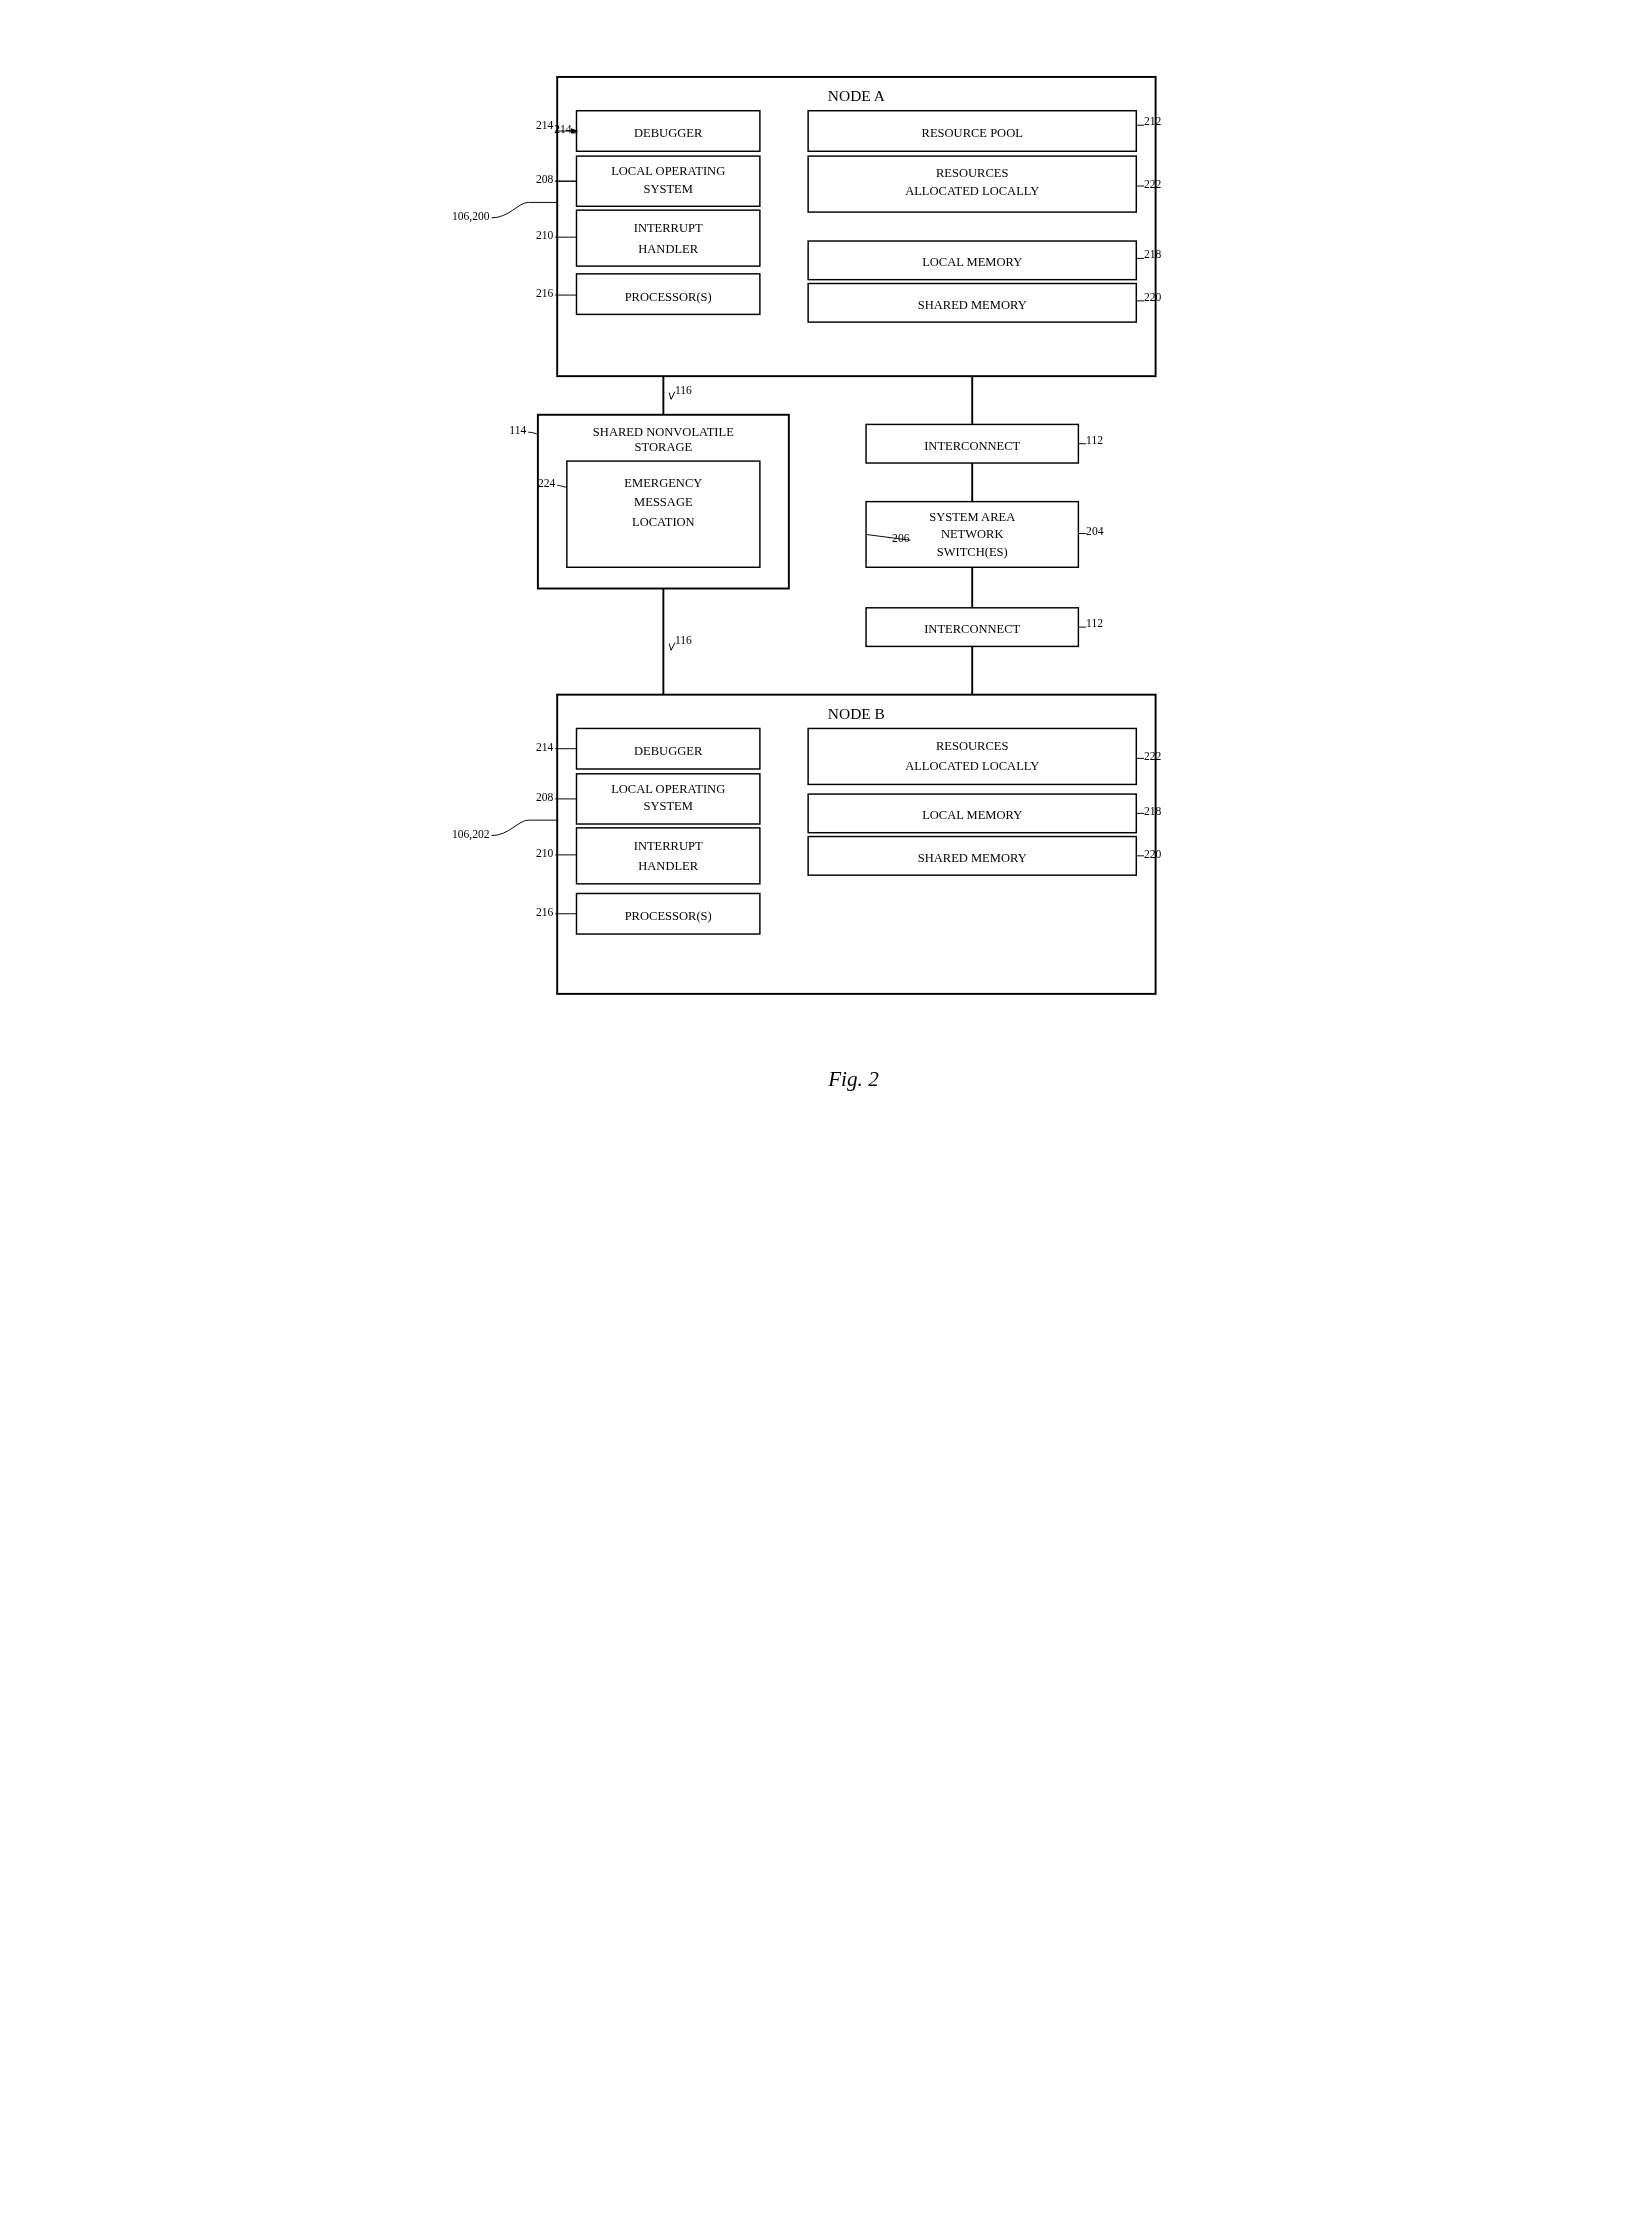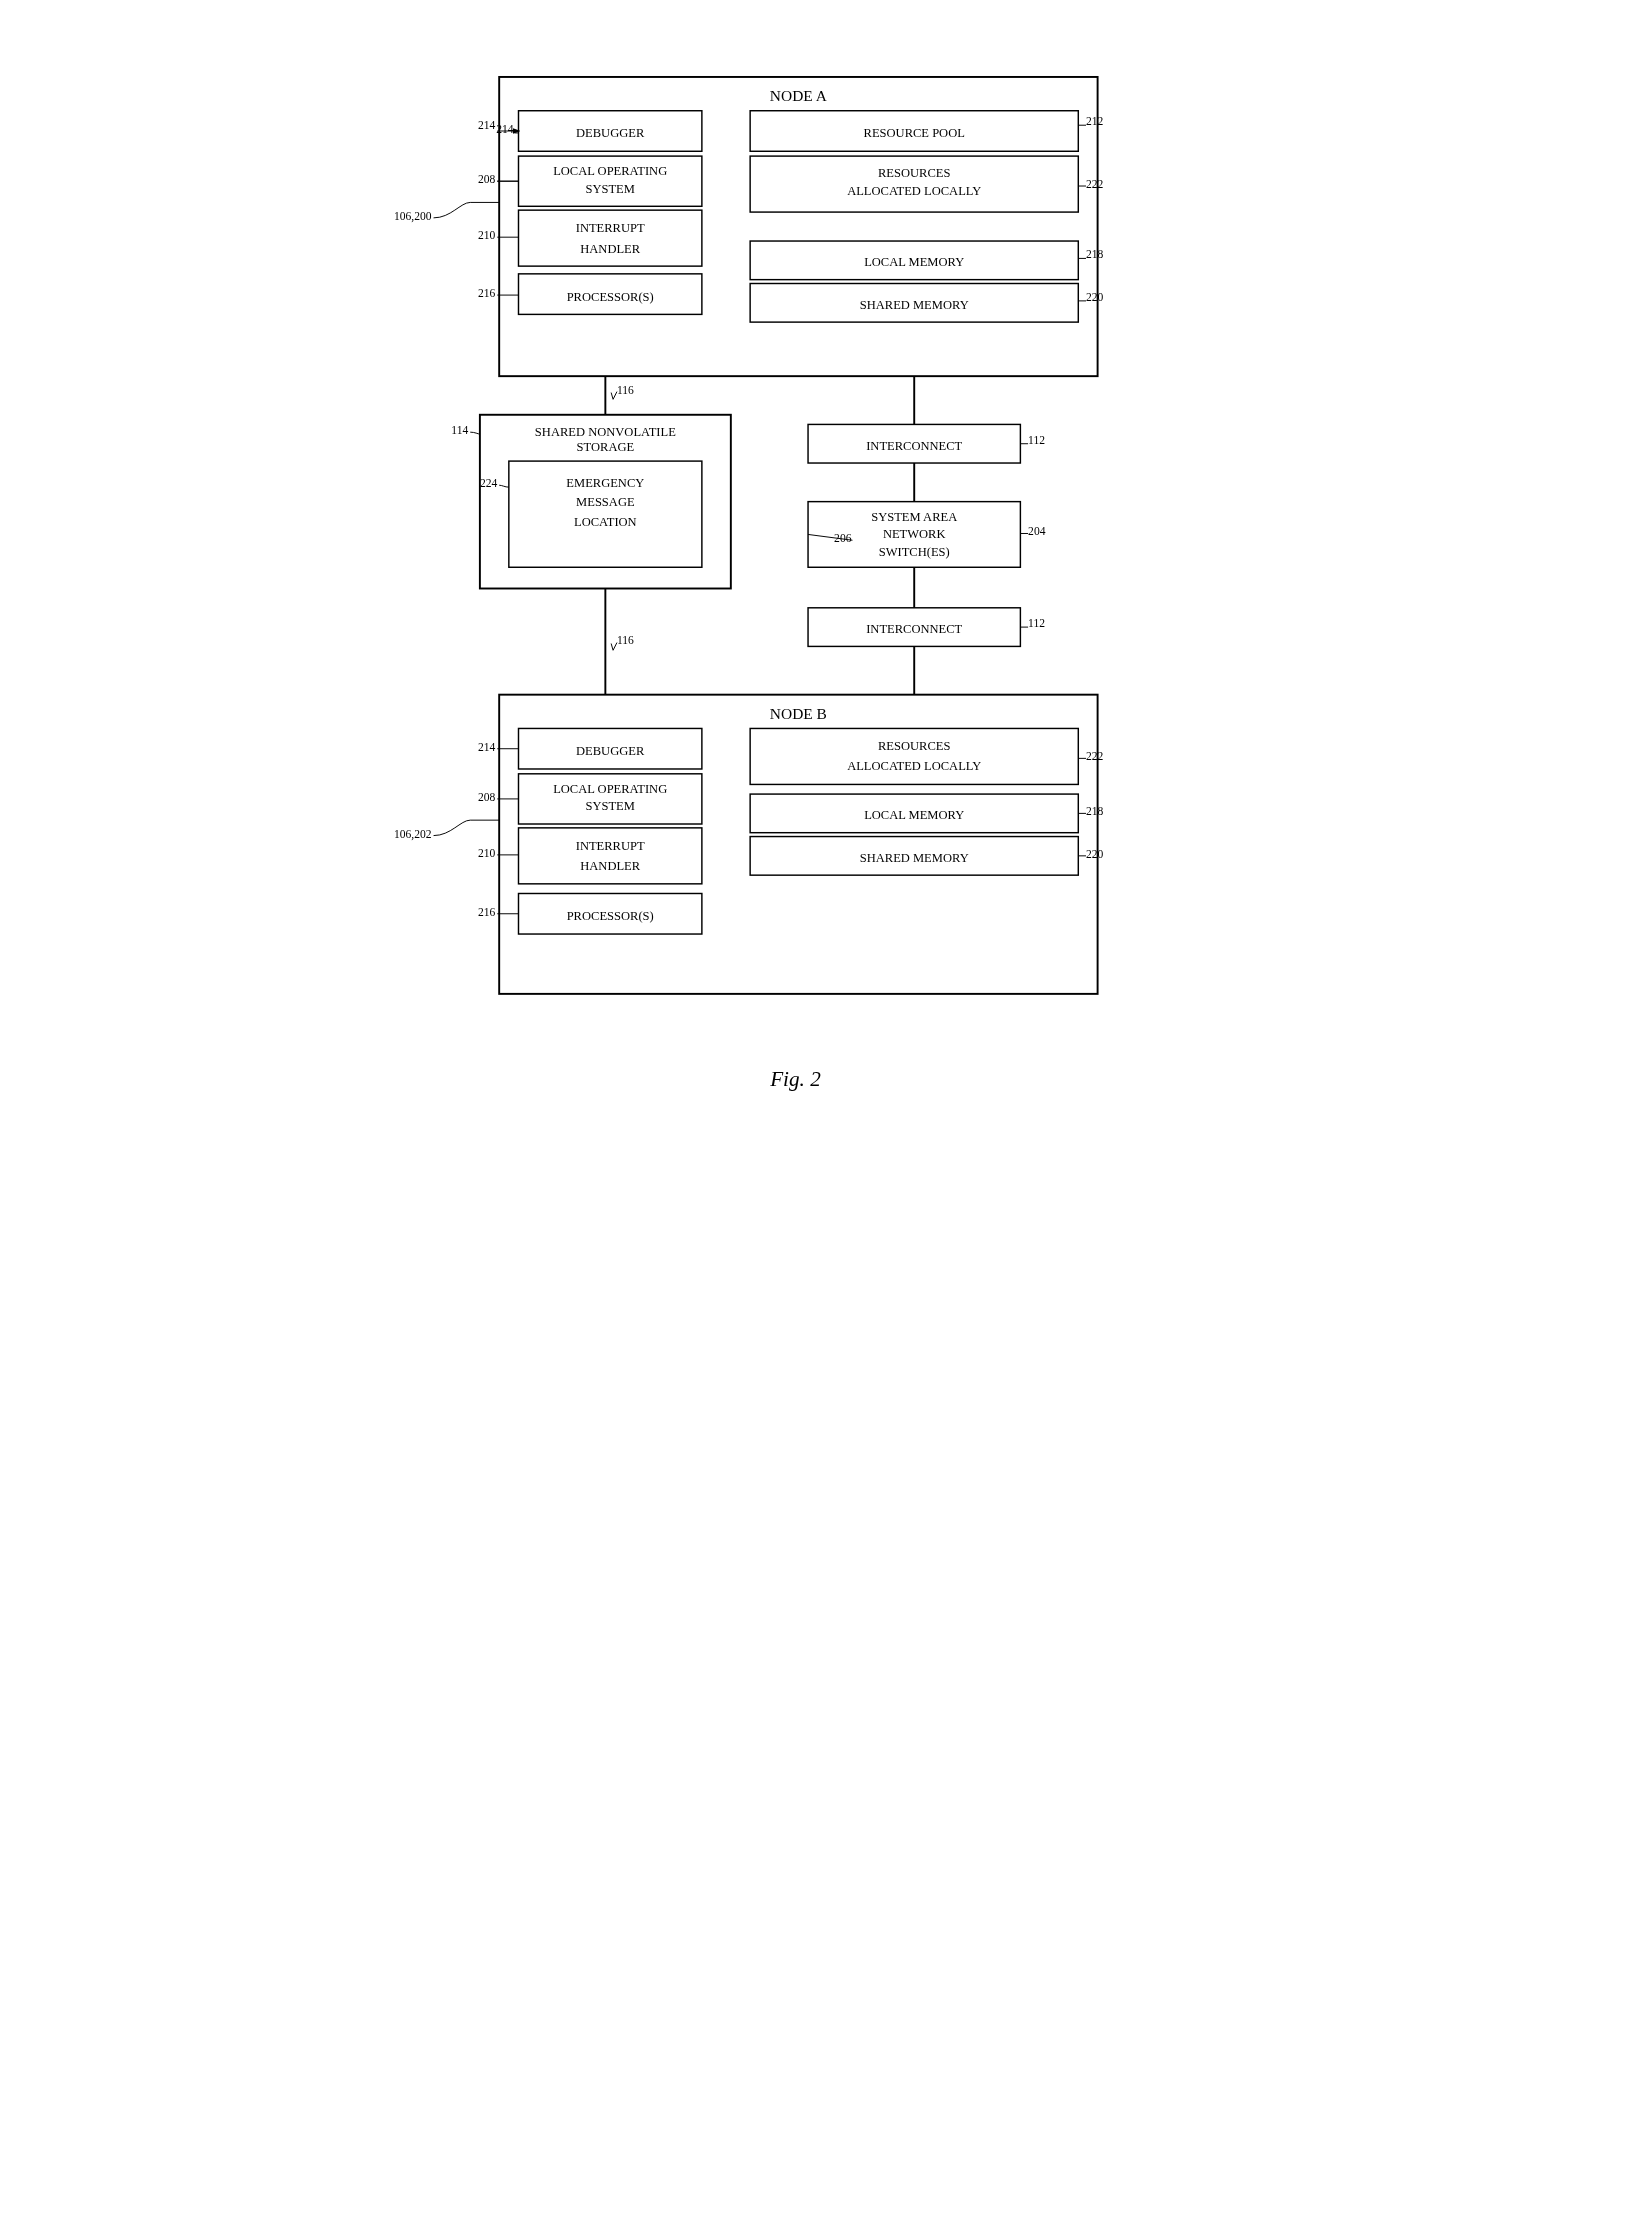--- a/index.html
+++ b/index.html
@@ -13,21 +13,21 @@
       padding: 19.3px;
     }
     .page {
       width: 825px;
       background: #ffffff;
       padding: 29px;
     }
     .diagram {
       display: flex;
       flex-direction: column;
-      align-items: flex-end;
+      align-items: flex-start;
       gap: 0;
     }
 
     svg {
       display: block;
     }
   </style>
 </head>
 <body>
 

